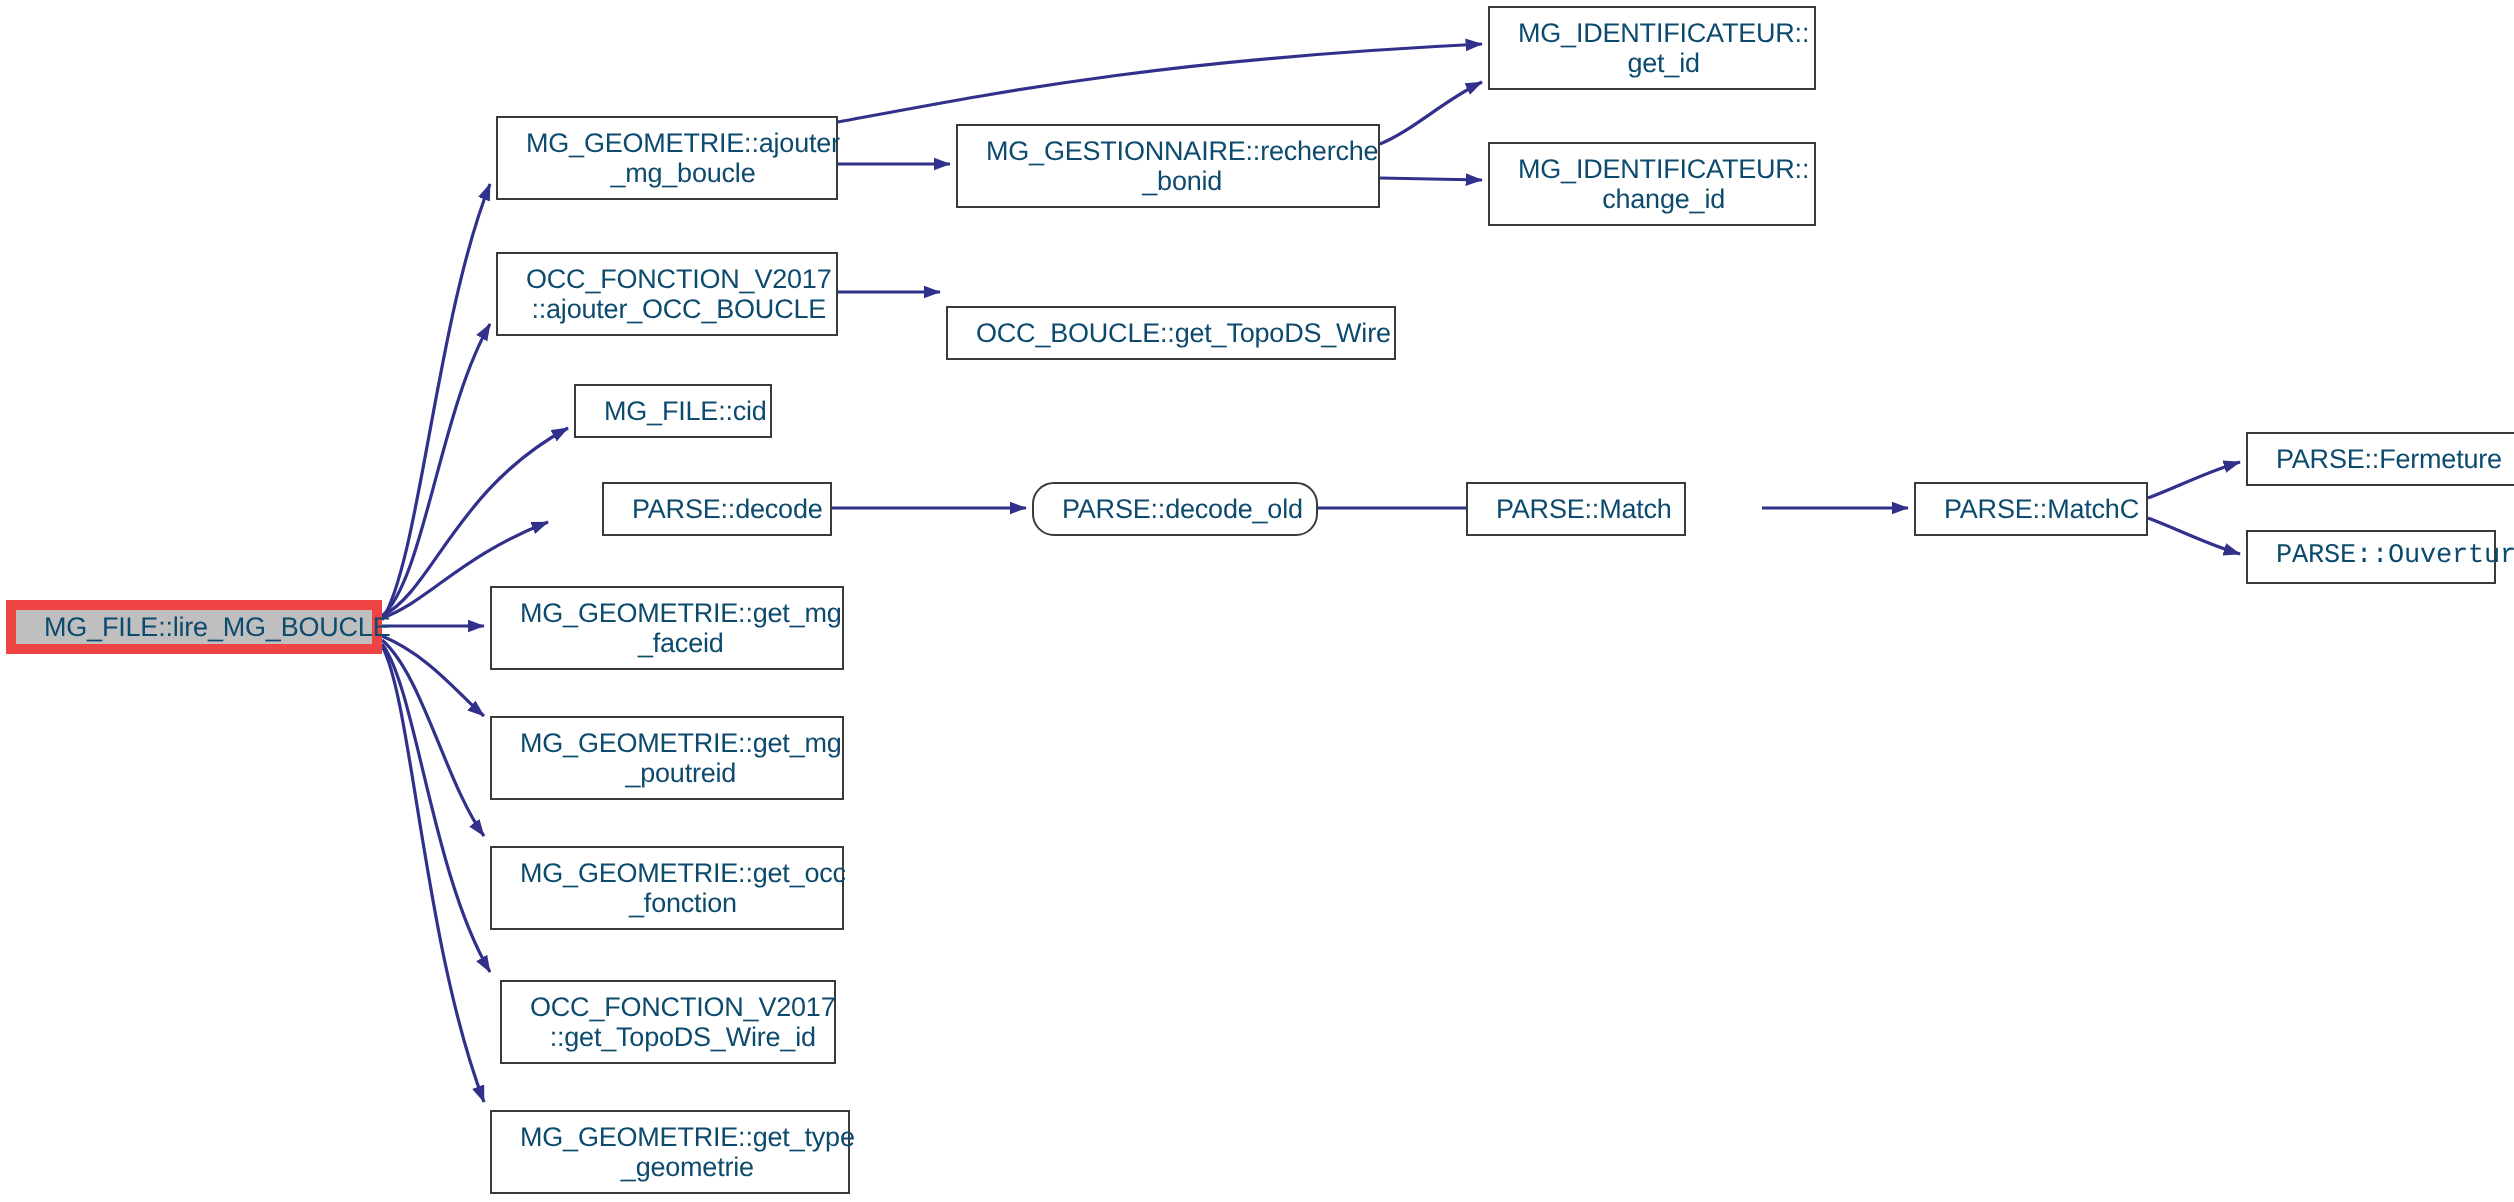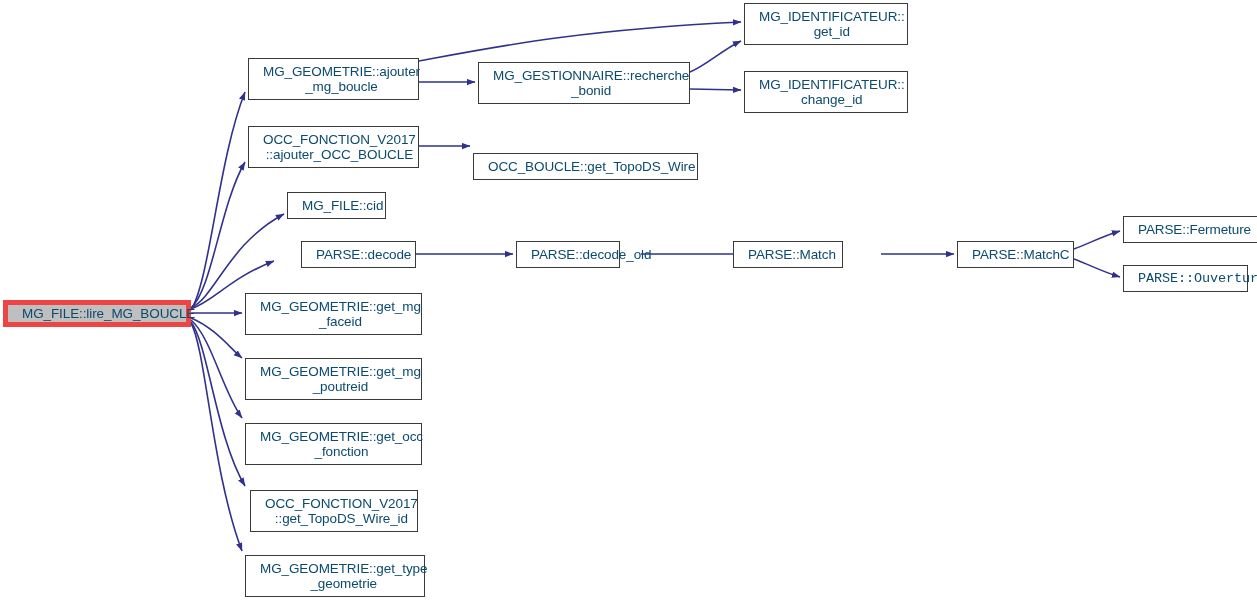--- a/index.html
+++ b/index.html
@@ -75,21 +75,21 @@
 _bonid</span></div>
       <div class="node" style="left: 744px; top: 3px; width: 164px; height: 42px;"><span class="lbl">MG_IDENTIFICATEUR::
 get_id</span></div>
       <div class="node" style="left: 744px; top: 71px; width: 164px; height: 42px;"><span class="lbl">MG_IDENTIFICATEUR::
 change_id</span></div>
       <div class="node" style="left: 248px; top: 126px; width: 171px; height: 42px;"><span class="lbl">OCC_FONCTION_V2017
 ::ajouter_OCC_BOUCLE</span></div>
       <div class="node" style="left: 473px; top: 133px; width: 225px; height: 27px; margin-top: 20px;"><span class="lbl">OCC_BOUCLE::get_TopoDS_Wire</span></div>
       <div class="node" style="left: 287px; top: 192px; width: 99px; height: 27px;"><span class="lbl">MG_FILE::cid</span></div>
       <div class="node" style="left: 277px; top: 241px; width: 115px; height: 27px; margin-left: 24px;"><span class="lbl">PARSE::decode</span></div>
-      <div class="node" style="left: 516px; top: 241px; width: 104px; height: 27px;"><span class="lbl">PARSE::decode_old</span></div>
+      <div class="node" style="left: 516px; top: 241px; width: 143px; height: 27px; border-radius: 11px;"><span class="lbl">PARSE::decode_old</span></div>
       <div class="node" style="left: 733px; top: 241px; width: 110px; height: 27px;"><span class="lbl">PARSE::Match</span></div>
       <div class="node" style="left: 957px; top: 241px; width: 117px; height: 27px;"><span class="lbl">PARSE::MatchC</span></div>
       <div class="node" style="left: 1123px; top: 216px; width: 146px; height: 27px;"><span class="lbl">PARSE::Fermeture</span></div>
       <div class="node" style="left: 1123px; top: 265px; width: 125px; height: 27px; font-family: Liberation Mono, monospace;"><span class="lbl">PARSE::Ouverture</span></div>
       <div class="node" style="left: 245px; top: 293px; width: 177px; height: 42px;"><span class="lbl">MG_GEOMETRIE::get_mg
 _faceid</span></div>
       <div class="node" style="left: 245px; top: 358px; width: 177px; height: 42px;"><span class="lbl">MG_GEOMETRIE::get_mg
 _poutreid</span></div>
       <div class="node" style="left: 245px; top: 423px; width: 177px; height: 42px;"><span class="lbl">MG_GEOMETRIE::get_occ
 _fonction</span></div>

